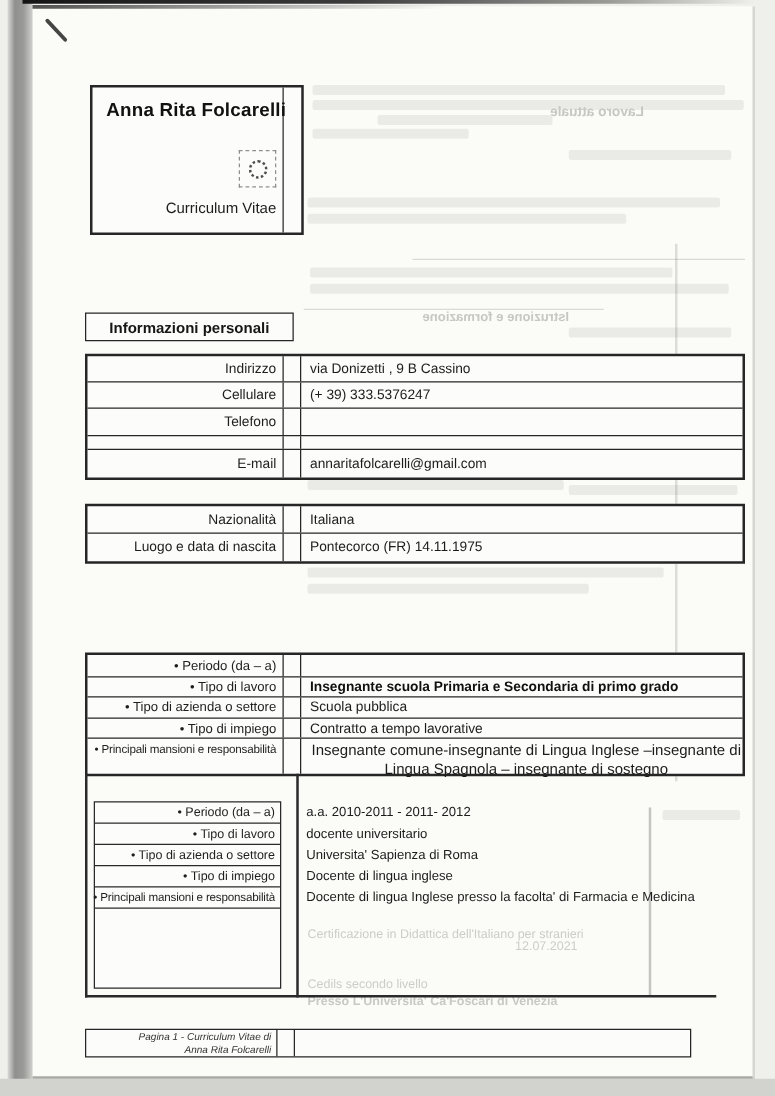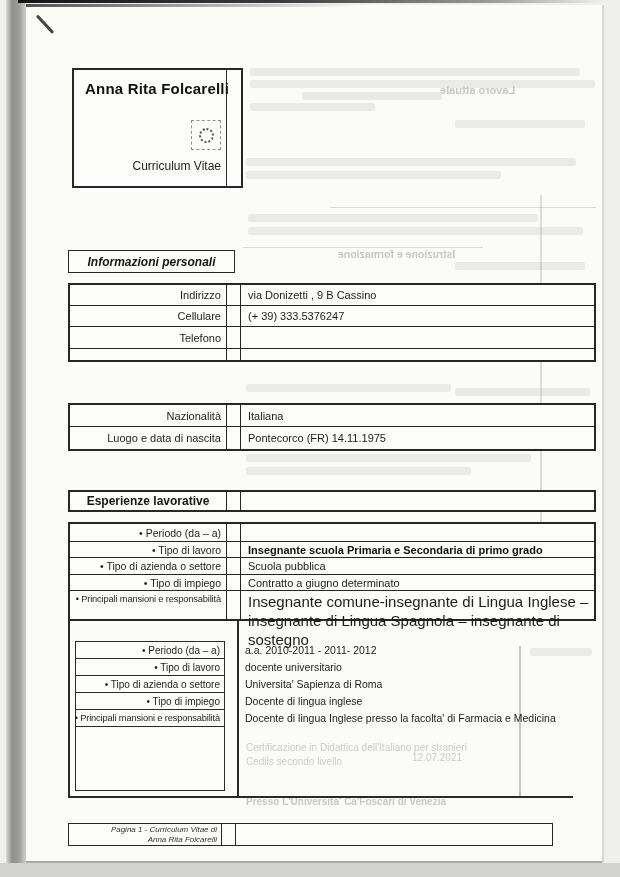--- a/index.html
+++ b/index.html
@@ -36,39 +36,39 @@
   .header-card .vline { position:absolute; right:14px; top:0; width:1.5px; height:100%; background:#2a2a2a; }
   .person-name { position:absolute; left:11px; top:10px; font-size:15px; font-weight:bold; color:#111;
     letter-spacing:.2px; white-space:nowrap; }
   .flag-box { position:absolute; left:117px; top:50px; width:30px; height:30px; border:1px dashed #8f8f8c;
     display:flex; align-items:center; justify-content:center; }
   .flag-circle { width:15px; height:15px; border:2px dotted #4d4d4b; border-radius:50%; }
   .doc-type { position:absolute; right:20px; bottom:13px; font-size:12px; color:#1d1d1d; }
 
   
   .sec-box { position:absolute; border:1.5px solid #262626; display:flex; align-items:center;
-    justify-content:center; font-size:12px; font-weight:600; color:#161616; background:#fcfcfa;font-style:italic; }
+    justify-content:center; font-size:12px; font-weight:600; color:#161616; background:#fcfcfa; }
   .sec-row { position:absolute; left:68px; width:528px; height:22px; border:2px solid #262626;
     display:flex; background:#fcfcfa; }
   .sec-row .lab { width:157px; border-right:1.5px solid #262626; display:flex; align-items:center;
     justify-content:center; font-size:12px; font-weight:600; color:#161616; }
   .sec-row .sp  { width:14px; border-right:1.5px solid #262626; }
   .sec-row .rest { flex:1; }
 
   
   .tbl { position:absolute; left:68px; width:528px; border:2px solid #262626; background:#fcfcfa; }
   .row { display:flex; border-bottom:1.5px solid #262626; }
   .row:last-child { border-bottom:none; }
   .cl { width:157px; border-right:1.5px solid #262626; display:flex; align-items:center;
     justify-content:flex-end; padding-right:5px; font-size:11px; color:#1e1e1e; text-align:right; }
   .cs { width:14px; border-right:1.5px solid #262626; }
   .cv { flex:1; display:flex; align-items:center; padding-left:7px; font-size:11px; color:#1c1c1c; }
   .bold { font-weight:bold; color:#101010; }
   .small-lab { font-size:9.3px; letter-spacing:-.15px; white-space:nowrap; }
-  .wrapval { align-items:flex-start; padding-top:2px; line-height:1.25; font-size:15px; display:block; }
+  .wrapval { align-items:flex-start; padding-top:2px; line-height:1.25; font-size:12px; display:block;text-align:center; }
 
   
   .vline-abs { position:absolute; width:1.5px; background:#2a2a2a; }
   .hline-abs { position:absolute; height:2px; background:#2a2a2a; }
   .nested-box { position:absolute; left:75px; top:641px; width:150px; height:150px;
     border:1.5px solid #2a2a2a; background:#fcfcfa; }
   .nested-box .nrow { height:17px; border-bottom:1.5px solid #2a2a2a; display:flex; align-items:center;
     justify-content:flex-end; padding-right:4px; font-size:10px; color:#1e1e1e; white-space:nowrap; }
   .val-line { position:absolute; left:245px; width:348px; height:17px; display:flex; align-items:center;
     font-size:10.5px; color:#1c1c1c; white-space:nowrap;text-align:center; }
@@ -118,21 +118,21 @@
   <div class="smudge" style="left:470px;top:833px;width:75px"></div>
   <div class="bleed-hline" style="left:330px;top:207px;width:266px"></div>
   <div class="bleed-hline" style="left:243px;top:247px;width:240px"></div>
   <div class="bleed-vline" style="left:540px;top:195px;height:430px"></div>
   <div class="bleed-vline" style="left:519px;top:646px;height:150px;background:rgba(80,80,75,.32)"></div>
 
   <div class="bleed-mirror" style="left:440px;top:84px">Lavoro attuale</div>
   <div class="bleed-mirror" style="left:338px;top:248px;font-size:10.5px">Istruzione e formazione</div>
   <div class="bleed-faint" style="left:412px;top:722px">12.07.2021</div>
   <div class="bleed-faint" style="left:246px;top:712px">Certificazione in Didattica dell'Italiano per stranieri</div>
-  <div class="bleed-faint" style="left:246px;top:726px">Cedils secondo livello</div>
+  <div class="bleed-faint" style="left:246px;top:752px">Cedils secondo livello</div>
   <div class="bleed-faint" style="left:246px;top:766px;font-weight:700;color:#c8c8c4">Presso L'Universita' Ca'Foscari di Venezia</div>
 
   <div class="header-card">
     <div class="vline"></div>
     <div class="person-name">Anna Rita Folcarelli</div>
     <div class="flag-box">
       <div class="flag-circle"></div>
     </div>
     <div class="doc-type">Curriculum Vitae</div>
   </div>
@@ -155,60 +155,60 @@
     <div class="row" style="height:22px">
       <div class="cl">Telefono</div>
         <div class="cs"></div>
       <div class="cv"></div>
     </div>
     <div class="row" style="height:11px">
       <div class="cl"></div>
         <div class="cs"></div>
       <div class="cv"></div>
     </div>
+    <div class="row" style="height:22px">
+      <div class="cl">E-mail</div>
+        <div class="cs"></div>
+      <div class="cv">annaritafolcarelli@gmail.com</div>
+    </div>
   </div>
 
   <div class="tbl" style="top:403px">
     <div class="row" style="height:22px">
       <div class="cl">Nazionalità</div>
         <div class="cs"></div>
       <div class="cv">Italiana</div>
     </div>
     <div class="row" style="height:22px">
       <div class="cl">Luogo e data di nascita</div>
         <div class="cs"></div>
       <div class="cv">Pontecorco (FR) 14.11.1975</div>
     </div>
   </div>
 
-  <div class="sec-row" style="top:490px">
-    <div class="lab">Esperienze lavorative</div>
-    <div class="sp"></div>
-    <div class="rest"></div>
-  </div>
 
   <div class="tbl" style="top:522px">
     <div class="row" style="height:18px">
       <div class="cl" style="font-size:10.5px">• Periodo (da – a)</div>
         <div class="cs"></div>
     </div>
     <div class="row" style="height:16px">
       <div class="cl" style="font-size:10.5px">• Tipo di lavoro</div>
         <div class="cs"></div>
       <div class="cv bold">Insegnante scuola Primaria e Secondaria di  primo grado</div>
     </div>
     <div class="row" style="height:17px">
       <div class="cl" style="font-size:10.5px">• Tipo di azienda o settore</div>
         <div class="cs"></div>
       <div class="cv">Scuola pubblica</div>
     </div>
     <div class="row" style="height:16px">
       <div class="cl" style="font-size:10.5px">• Tipo di impiego</div>
         <div class="cs"></div>
-      <div class="cv">Contratto a giugno determinato</div>
+      <div class="cv">Contratto a tempo lavorative</div>
     </div>
     <div class="row" style="height:28px">
       <div class="cl small-lab" style="align-items:flex-start;padding-top:3px">• Principali mansioni e responsabilità</div>
         <div class="cs"></div>
       <div class="cv wrapval">Insegnante comune-insegnante di Lingua Inglese –insegnante  di  Lingua Spagnola – insegnante di sostegno</div>
     </div>
   </div>
 
   <div class="vline-abs" style="left:68px;top:619px;height:179px"></div>
   <div class="vline-abs" style="left:237px;top:619px;height:179px"></div>

